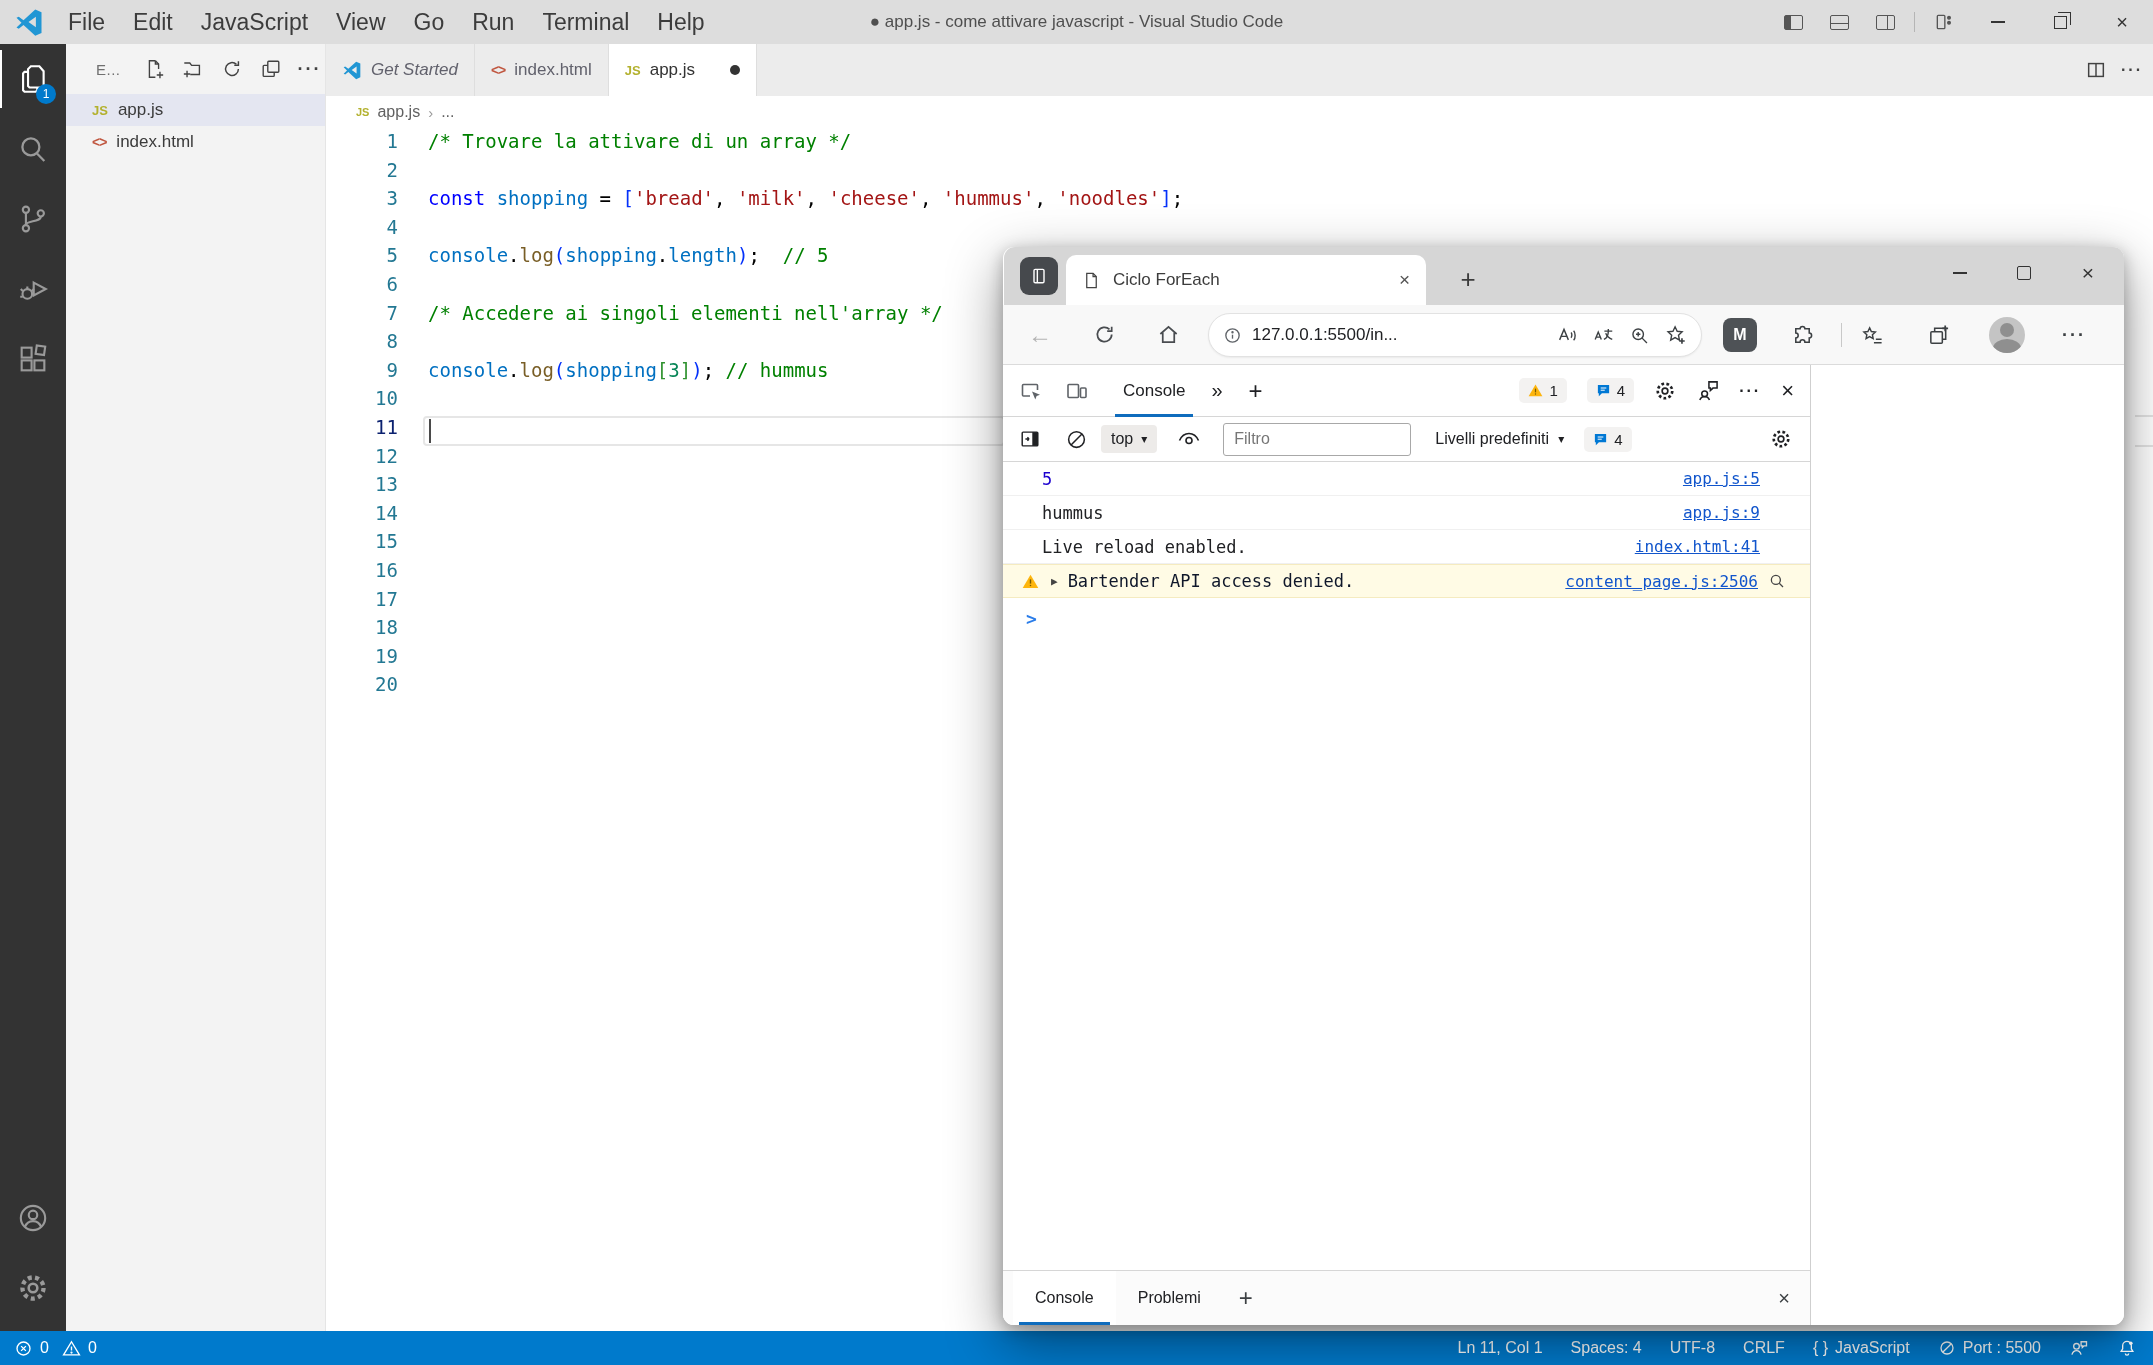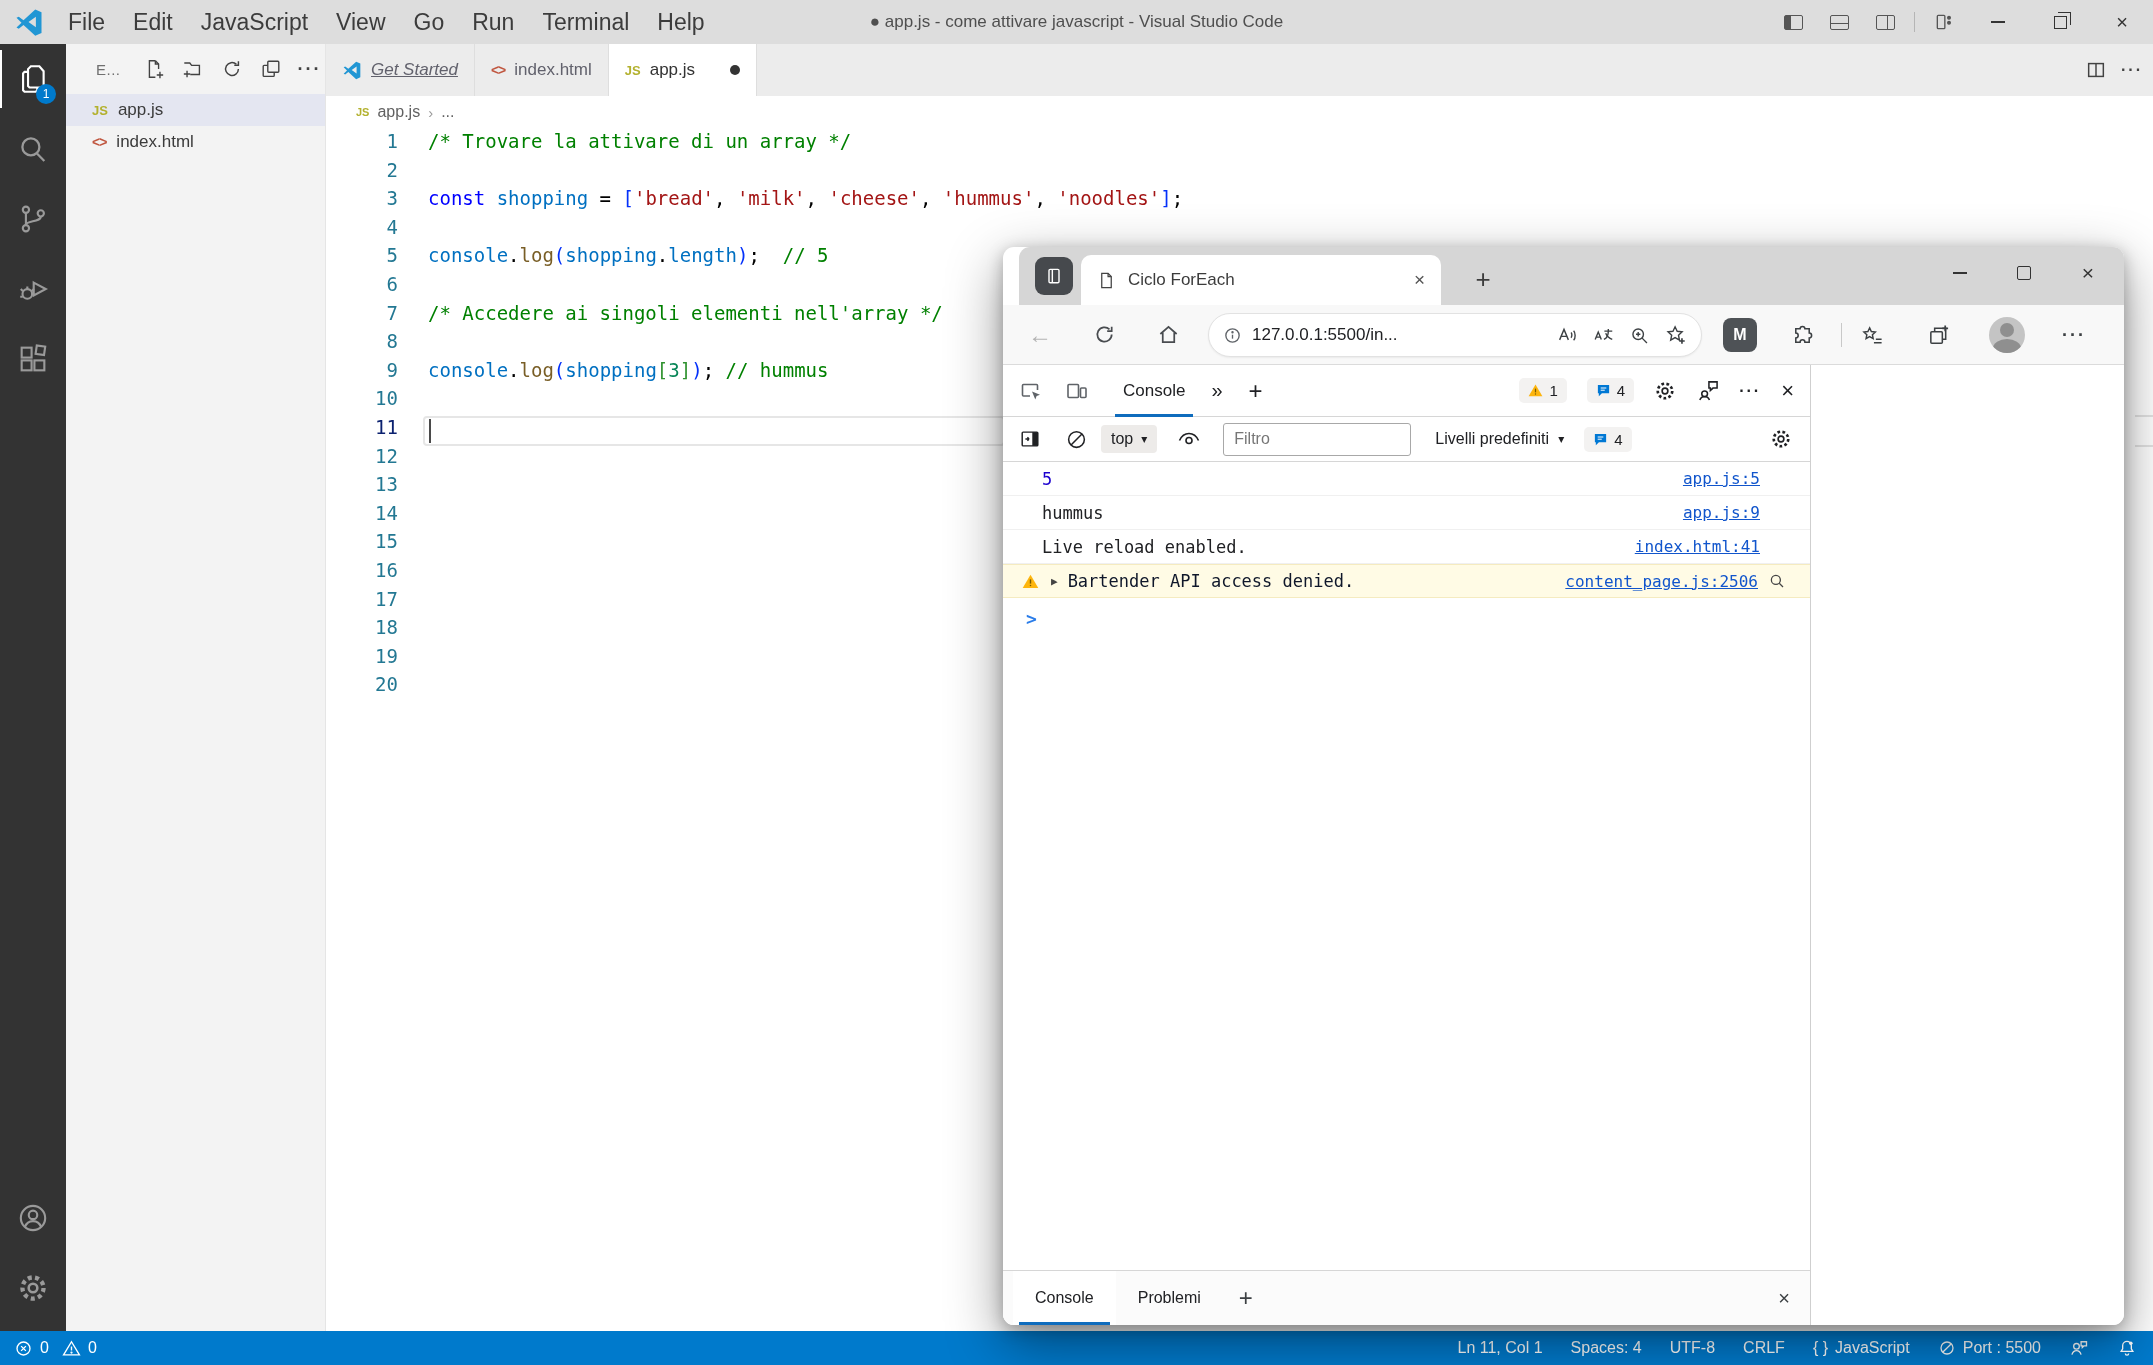--- a/index.html
+++ b/index.html
@@ -48,21 +48,21 @@
   .js-badge { font-weight:bold; font-size:13px; color:#b3b12e; font-family:"Liberation Sans",sans-serif; }
   .html-badge { font-weight:bold; font-size:14px; color:#c0563f; letter-spacing:-1px; }
 
   
   .editor { position:absolute; left:326px; top:44px; right:0; bottom:34px; background:#fff; }
   .tabbar { position:absolute; left:0; top:0; right:0; height:52px; background:#ECECEC; display:flex; }
   .tab { height:52px; display:flex; align-items:center; padding:0 16px; gap:9px; font-size:17px; color:#61616c;
     border-right:1px solid #DEDEDE; background:#ECECEC; }
   .tab.active { background:#fff; color:#333; }
   .tab .dot { width:10px; height:10px; border-radius:50%; background:#333; margin-left:26px; }
-  .tab.preview .tlabel { font-style:italic;text-decoration:underline; }
+  .tab.preview .tlabel { font-style:italic; }
   .tab-actions { position:absolute; right:10px; top:0; height:52px; display:flex; align-items:center; gap:14px; color:#424242; }
   .breadcrumb { position:absolute; left:0; top:52px; right:0; height:32px; background:#fff; display:flex; align-items:center;
     padding-left:30px; gap:8px; font-size:16px; color:#616161; }
   .bc-sep { color:#9a9a9a; font-size:15px; }
 
   .gutter { position:absolute; left:0; top:86px; width:72px; }
   .gl { height:28.6px; line-height:28.6px; text-align:right; color:#237893; font:19px "DejaVu Sans Mono","Liberation Mono",monospace; }
   .gl.act { color:#0B216F; }
   .code { position:absolute; left:102px; top:86px; right:0; }
   .cl { height:28.6px; line-height:28.6px; font:19px "DejaVu Sans Mono","Liberation Mono",monospace; white-space:pre; color:#000; }
@@ -77,21 +77,21 @@
   
   .statusbar { position:absolute; left:0; top:1331px; width:2153px; height:34px; background:#007ACC; color:#fff;
     display:flex; align-items:center; font-size:16px; z-index:6; }
   .st-left { display:flex; align-items:center; gap:8px; margin-left:14px; }
   .st-right { margin-left:auto; display:flex; align-items:center; gap:28px; margin-right:16px; }
   .st-item { display:flex; align-items:center; gap:7px; }
 
   
   .browser { position:absolute; left:1003px; top:247px; width:1121px; height:1078px; border-radius:11px;
     background:#fff; box-shadow:0 18px 55px rgba(0,0,0,.42), 0 4px 16px rgba(0,0,0,.25); z-index:20; }
-  .b-tabstrip { position:absolute; left:16px; top:0; right:0; height:58px; background:#D6D6D6; border-radius:11px 11px 0 0; }
+  .b-tabstrip { position:absolute; left:1px; top:0; right:0; height:58px; background:#D6D6D6; border-radius:11px 11px 0 0; }
   .ws-btn { position:absolute; left:16px; top:10px; width:38px; height:38px; border-radius:9px; background:#46494D;
     display:flex; align-items:center; justify-content:center; }
   .b-tab { position:absolute; left:62px; top:8px; width:360px; height:50px; background:#fff; border-radius:10px 10px 0 0;
     display:flex; align-items:center; padding:0 16px; gap:12px; font-size:17px; color:#3c3c3c; }
   .b-tab .x { margin-left:auto; color:#555; font-size:19px; }
   .b-newtab { position:absolute; left:444px; top:12px; width:40px; height:40px; display:flex; align-items:center; justify-content:center;
     font-size:26px; color:#3c3c3c; font-weight:300; }
   .b-winbtns { position:absolute; right:4px; top:0; height:52px; display:flex; }
   .b-winbtn { width:64px; height:52px; display:flex; align-items:center; justify-content:center; color:#333; font-size:21px; }
   .b-rest { width:14px; height:14px; border:1.5px solid #333; border-radius:2px; }

